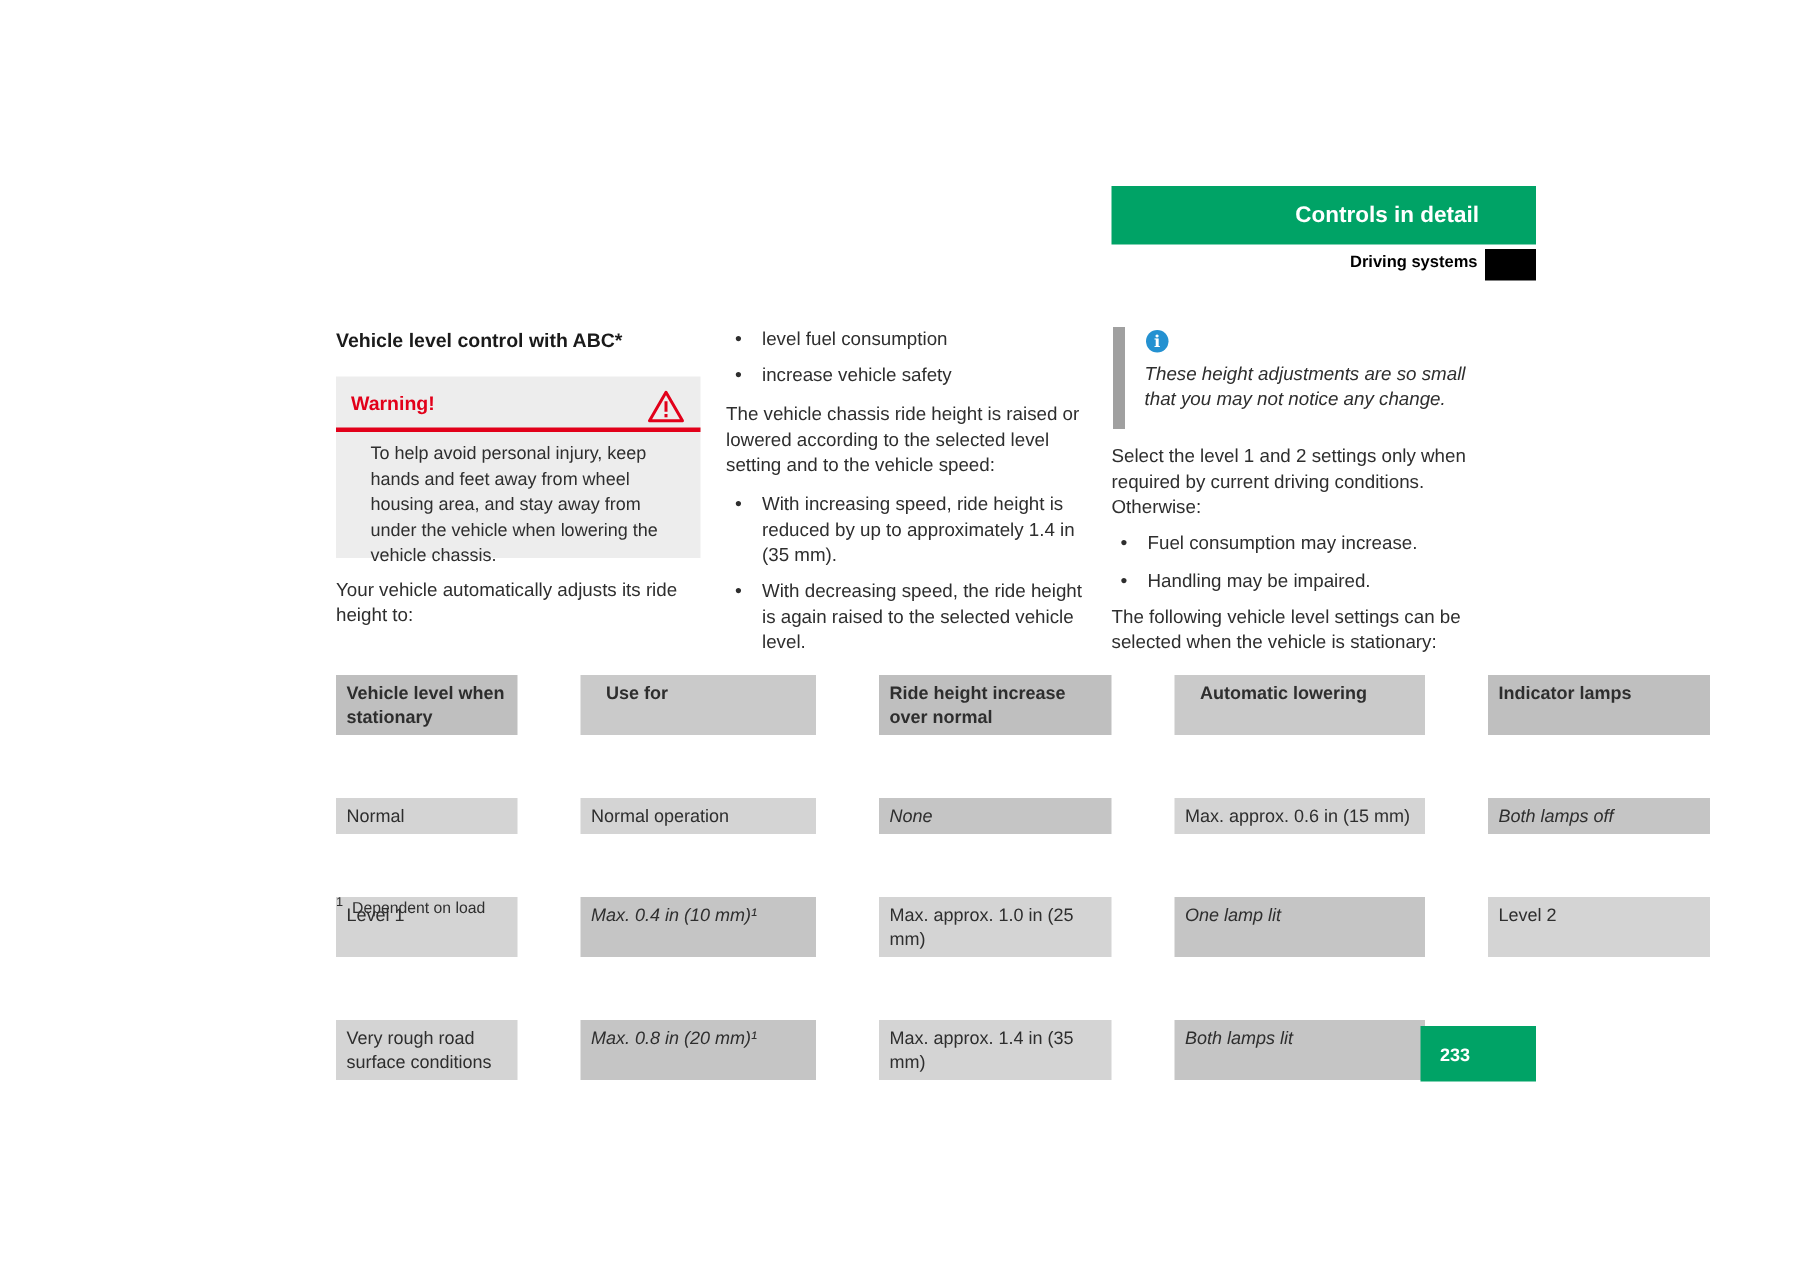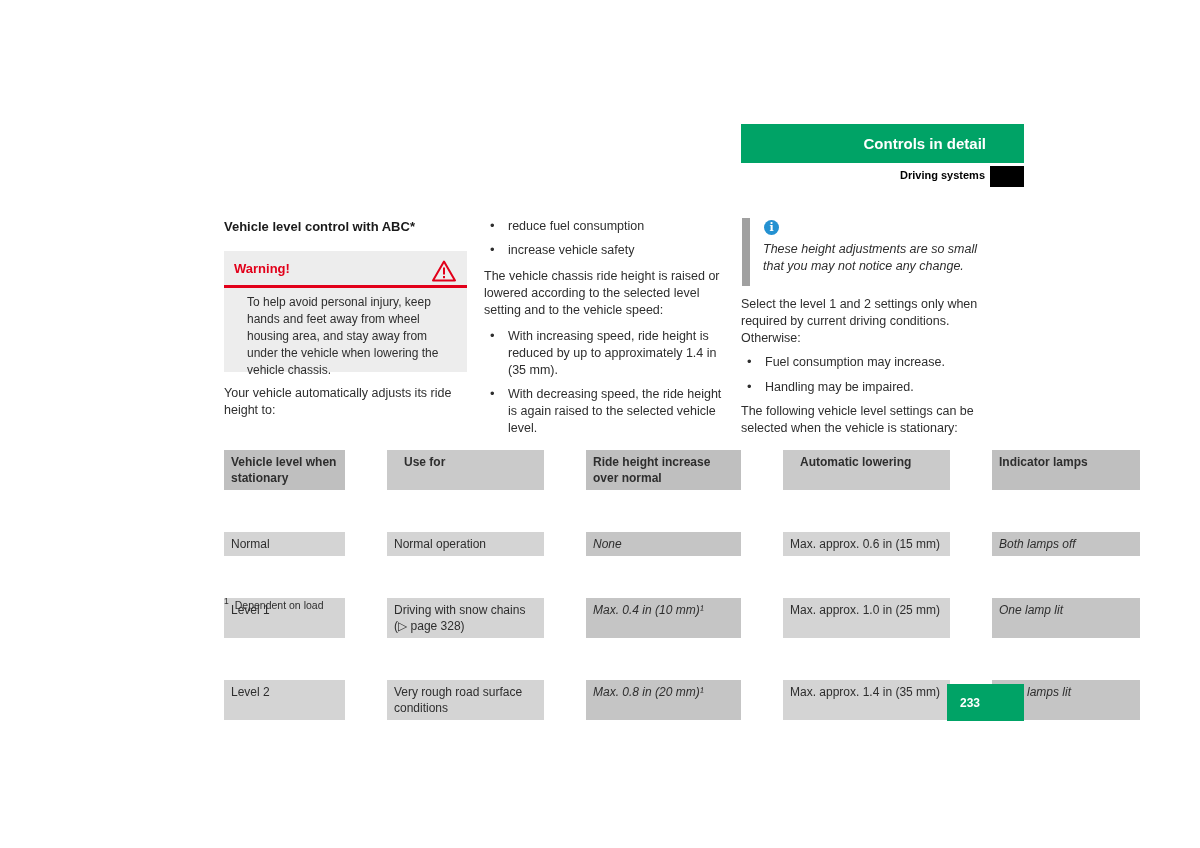--- a/index.html
+++ b/index.html
@@ -117,21 +117,21 @@
     </div>
     <div class="warn-rule"></div>
     <div class="warn-body">To help avoid personal injury, keep hands and feet away from wheel housing area, and stay away from under the vehicle when lowering the vehicle chassis.</div>
   </div>
 
   <div class="abs body-text" style="left:224px; top:385px; width:243px;">Your vehicle automatically adjusts its ride height to:</div>
 
   <div class="abs bullet-list" style="left:484px; top:218px; width:245px;">
     <div class="bullet-row body-text">
       <span class="bullet-dot">•</span>
-      <span>reduce fuel consumption</span>
+      <span>level fuel consumption</span>
     </div>
     <div class="bullet-row body-text">
       <span class="bullet-dot">•</span>
       <span>increase vehicle safety</span>
     </div>
   </div>
 
   <div class="abs body-text" style="left:484px; top:268px; width:245px;">The vehicle chassis ride height is raised or lowered according to the selected level setting and to the vehicle speed:</div>
 
   <div class="abs bullet-list" style="left:484px; top:328px; width:247px;">
@@ -171,21 +171,20 @@
     <div class="cell th lite">Automatic lowering</div>
     <div class="cell th dark">Indicator lamps</div>
 
     <div class="cell td lite r1">Normal</div>
     <div class="cell td lite r1">Normal operation</div>
     <div class="cell td dark r1">None</div>
     <div class="cell td lite r1">Max. approx. 0.6 in (15 mm)</div>
     <div class="cell td dark r1">Both lamps off</div>
 
     <div class="cell td lite r2">Level 1</div>
-    <div class="cell td lite r2">Driving with snow chains (▷ page 328)</div>
     <div class="cell td dark r2">Max. 0.4 in (10 mm)¹</div>
     <div class="cell td lite r2">Max. approx. 1.0 in (25 mm)</div>
     <div class="cell td dark r2">One lamp lit</div>
 
     <div class="cell td lite r3">Level 2</div>
     <div class="cell td lite r3">Very rough road surface conditions</div>
     <div class="cell td dark r3">Max. 0.8 in (20 mm)¹</div>
     <div class="cell td lite r3">Max. approx. 1.4 in (35 mm)</div>
     <div class="cell td dark r3">Both lamps lit</div>
   </div>

